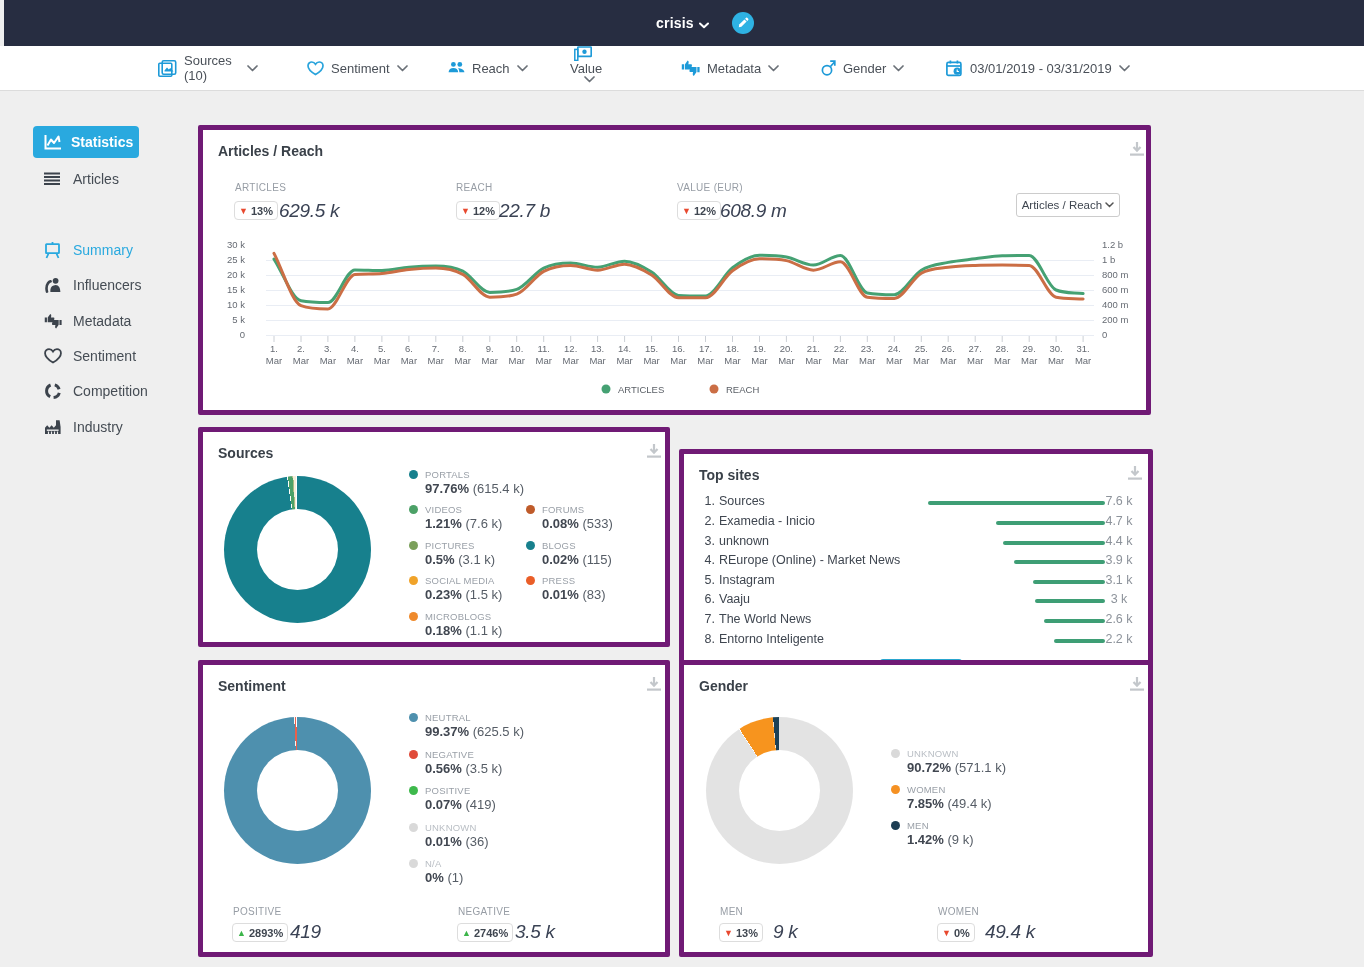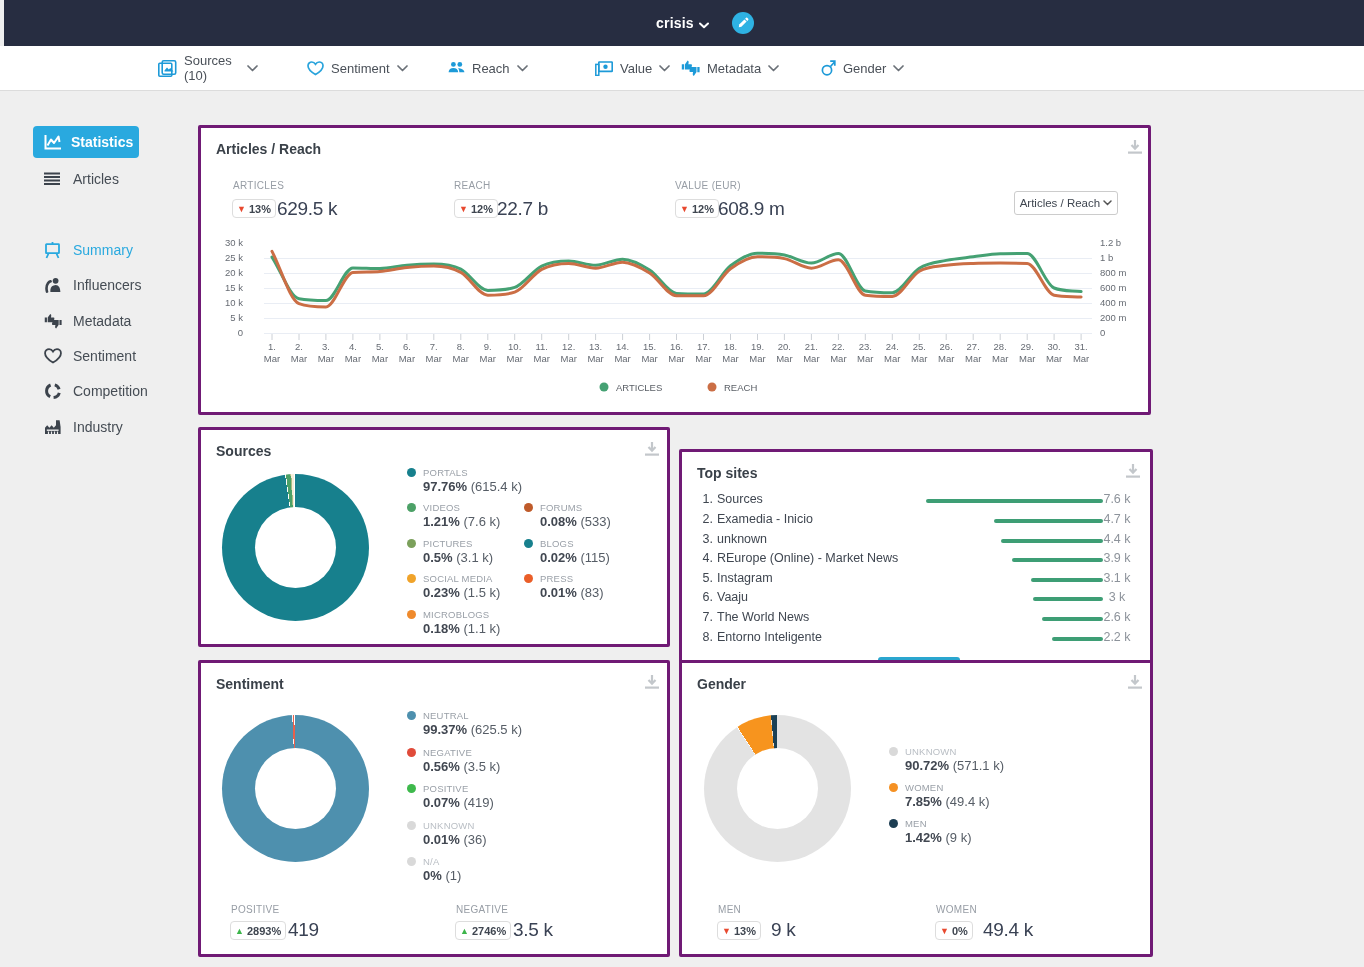--- a/index.html
+++ b/index.html
@@ -14,30 +14,30 @@
 .fitem { position:absolute; top:0; height:44px; display:flex; align-items:center; color:#4a5058; font-size:13px; }
 .fitem svg.icon { margin-right:7px; }
 .chev { margin-left:7px; }
 
 .statbtn { position:absolute; left:33px; top:126px; width:106px; height:32px; background:#29a9df; border-radius:4px; color:#fff; font-size:14px; font-weight:bold; display:flex; align-items:center; }
 .statbtn svg { margin:0 9px 0 11px; }
 .sideitem { position:absolute; left:33px; height:24px; display:flex; align-items:center; color:#454c54; font-size:14px; }
 .sideitem svg { margin:0 11px 0 11px; width:18px; }
 .sideitem.active { color:#29a9df; }
 
-.card { position:absolute; background:#fff; border:3px solid #701a75; border-radius:2px; }
+.card { position:absolute; background:#fff; border:5px solid #701a75; border-radius:2px; }
 .ctitle { position:absolute; left:15px; top:13px; font-size:14px; font-weight:bold; color:#3a4149; }
 .dl { position:absolute; top:12px; }
 
 .mlabel { position:absolute; font-size:10px; color:#979da5; letter-spacing:.3px; }
 .pctbox { position:absolute; height:19px; border:1px solid #ddd; border-radius:4px; background:#fff; display:flex; align-items:center; padding:0 4px; font-size:11px; color:#3f4650; font-weight:600; white-space:nowrap; }
 .pctbox .tri { margin-right:3px; font-size:9px; }
 .tri.down { color:#e8492f; }
 .tri.up { color:#3cb54a; }
-.bignum { position:absolute; font-size:19px; color:#3a4254; letter-spacing:-0.3px; white-space:nowrap; }
+.bignum { position:absolute; font-size:19px; color:#3a4254; letter-spacing:-0.3px; white-space:nowrap;font-style:italic; }
 .legrow { position:absolute; }
 .legdot { position:absolute; width:9px; height:9px; border-radius:50%; top:2px; left:0; }
 .leglab { position:absolute; left:16px; top:1px; font-size:9.5px; color:#9aa0a8; letter-spacing:.2px; white-space:nowrap; }
 .legval { position:absolute; left:16px; top:13px; font-size:13px; color:#565d66; white-space:nowrap; }
 .legval b { color:#414751;text-align:right; }
 
 .donut { position:absolute; width:147px; height:147px; border-radius:50%; }
 .donut .hole { position:absolute; left:33px; top:33px; width:81px; height:81px; border-radius:50%; background:#fff; }
 
 .siterow { position:absolute; left:15px; font-size:12.5px; color:#3f4650; width:440px; height:20px; }
@@ -86,21 +86,21 @@
         <circle cx="5.4" cy="3.4" r="2.4" fill="#1d9ad8"></circle>
         <circle cx="11.8" cy="3.4" r="2.4" fill="#1d9ad8"></circle>
         <path d="M0.6 11.2 C0.6 8.6 2.8 7 5.4 7 C8 7 10.2 8.6 10.2 11.2 Z" fill="#1d9ad8"></path>
         <path d="M10.4 7.2 C12.4 7.2 16.4 8.6 16.4 11.2 L11.3 11.2 C11.3 9.5 10.9 8.2 10 7.3 Z" fill="#1d9ad8"></path>
       </svg>
     <span>Reach</span>
     <svg class="chev" width="11" height="7" viewBox="0 0 11 7">
         <path d="M1 1 L5.5 5.5 L10 1" fill="none" stroke="#6b7178" stroke-width="1.7" stroke-linecap="round" stroke-linejoin="round"></path>
       </svg>
   </div>
-  <div class="fitem" style="left:595px;">
+  <div class="fitem" style="left:570px;flex-direction:column;">
     <svg class="icon" width="18" height="15" viewBox="0 0 18 15">
         <rect x="0.8" y="3.4" width="3" height="11" fill="none" stroke="#1d9ad8" stroke-width="1.5"></rect>
         <rect x="3.8" y="1.0" width="13.4" height="9.4" rx="0.5" fill="none" stroke="#1d9ad8" stroke-width="1.6"></rect>
         <circle cx="10.5" cy="5.7" r="2.2" fill="#1d9ad8"></circle>
       </svg>
     <span>Value</span>
     <svg class="chev" width="11" height="7" viewBox="0 0 11 7">
         <path d="M1 1 L5.5 5.5 L10 1" fill="none" stroke="#6b7178" stroke-width="1.7" stroke-linecap="round" stroke-linejoin="round"></path>
       </svg>
   </div>
@@ -116,20 +116,33 @@
         <path d="M1 1 L5.5 5.5 L10 1" fill="none" stroke="#6b7178" stroke-width="1.7" stroke-linecap="round" stroke-linejoin="round"></path>
       </svg>
   </div>
   <div class="fitem" style="left:821px;">
     <svg class="icon" width="15" height="17" viewBox="0 0 15 17">
         <circle cx="6" cy="10.2" r="4.6" fill="none" stroke="#1d9ad8" stroke-width="1.7"></circle>
         <path d="M9.5 6.5 L13.3 2.2" stroke="#1d9ad8" stroke-width="1.7"></path>
         <path d="M9.2 1.2 L13.8 1.2 L13.8 5.8" fill="none" stroke="#1d9ad8" stroke-width="1.7"></path>
       </svg>
     <span>Gender</span>
+    <svg class="chev" width="11" height="7" viewBox="0 0 11 7">
+        <path d="M1 1 L5.5 5.5 L10 1" fill="none" stroke="#6b7178" stroke-width="1.7" stroke-linecap="round" stroke-linejoin="round"></path>
+      </svg>
+  </div>
+  <div class="fitem" style="left:946px;">
+    <svg class="icon" width="17" height="17" viewBox="0 0 17 17">
+        <rect x="0.9" y="2.4" width="14" height="13" rx="1.5" fill="none" stroke="#1d9ad8" stroke-width="1.7"></rect>
+        <path d="M0.9 6 L14.9 6" stroke="#1d9ad8" stroke-width="1.7"></path>
+        <path d="M4.4 0.6 L4.4 3.4 M11.4 0.6 L11.4 3.4" stroke="#1d9ad8" stroke-width="1.7"></path>
+        <circle cx="11.2" cy="11.2" r="3.6" fill="#1d9ad8"></circle>
+        <path d="M11.2 9.4 L11.2 11.5 L12.9 11.5" fill="none" stroke="#fff" stroke-width="1.1"></path>
+      </svg>
+    <span>03/01/2019 - 03/31/2019</span>
     <svg class="chev" width="11" height="7" viewBox="0 0 11 7">
         <path d="M1 1 L5.5 5.5 L10 1" fill="none" stroke="#6b7178" stroke-width="1.7" stroke-linecap="round" stroke-linejoin="round"></path>
       </svg>
   </div>
 </div>
 <div id="sidebar">
   <div class="statbtn"><svg width="18" height="16" viewBox="0 0 18 16">
         <path d="M1.5 1 L1.5 14.5 L17 14.5" fill="none" stroke="#fff" stroke-width="2"></path>
         <path d="M3.5 11.5 L7 5.5 L10 9 L14.5 2.5 L15.5 8" fill="none" stroke="#fff" stroke-width="2" stroke-linejoin="round"></path>
       </svg>Statistics</div>

